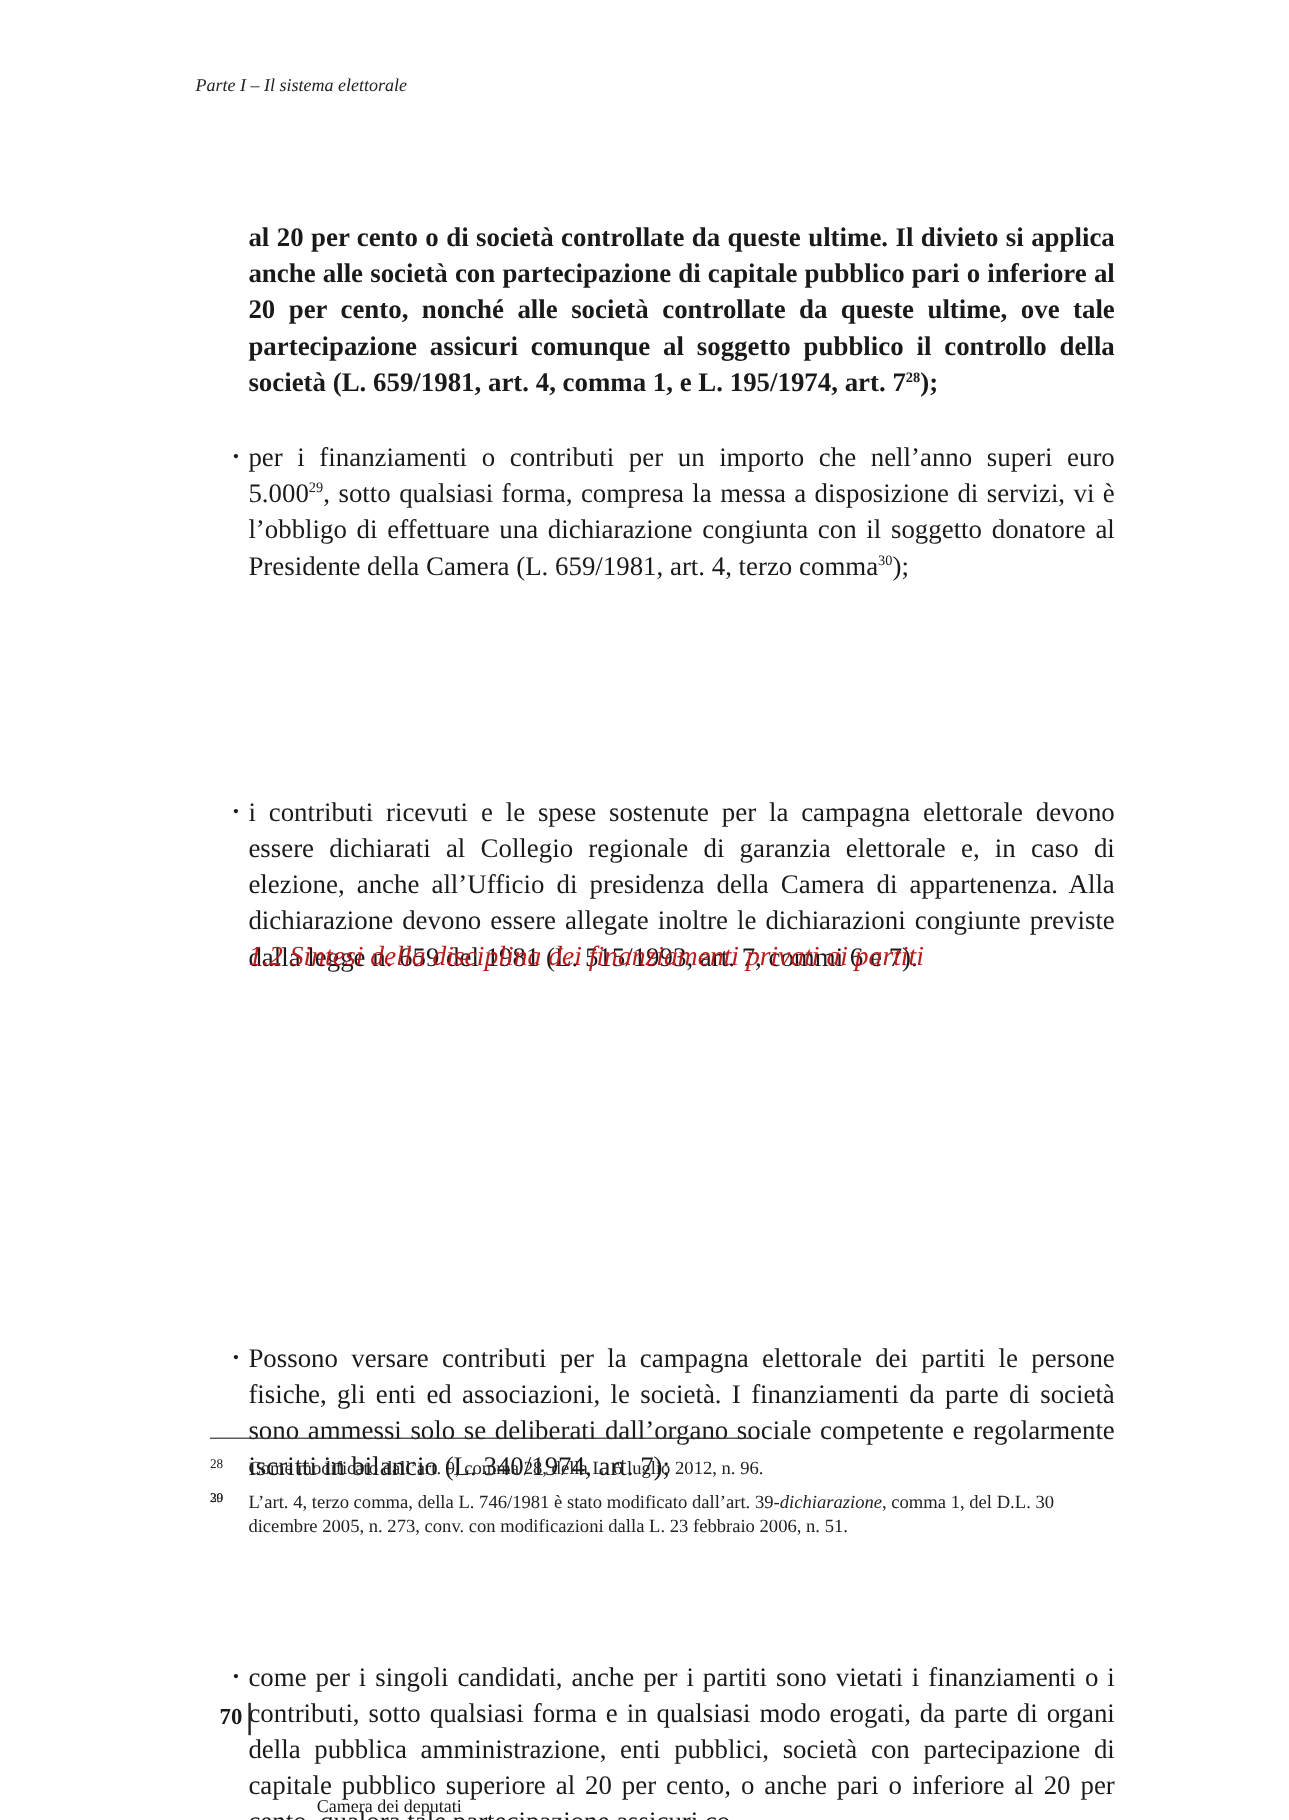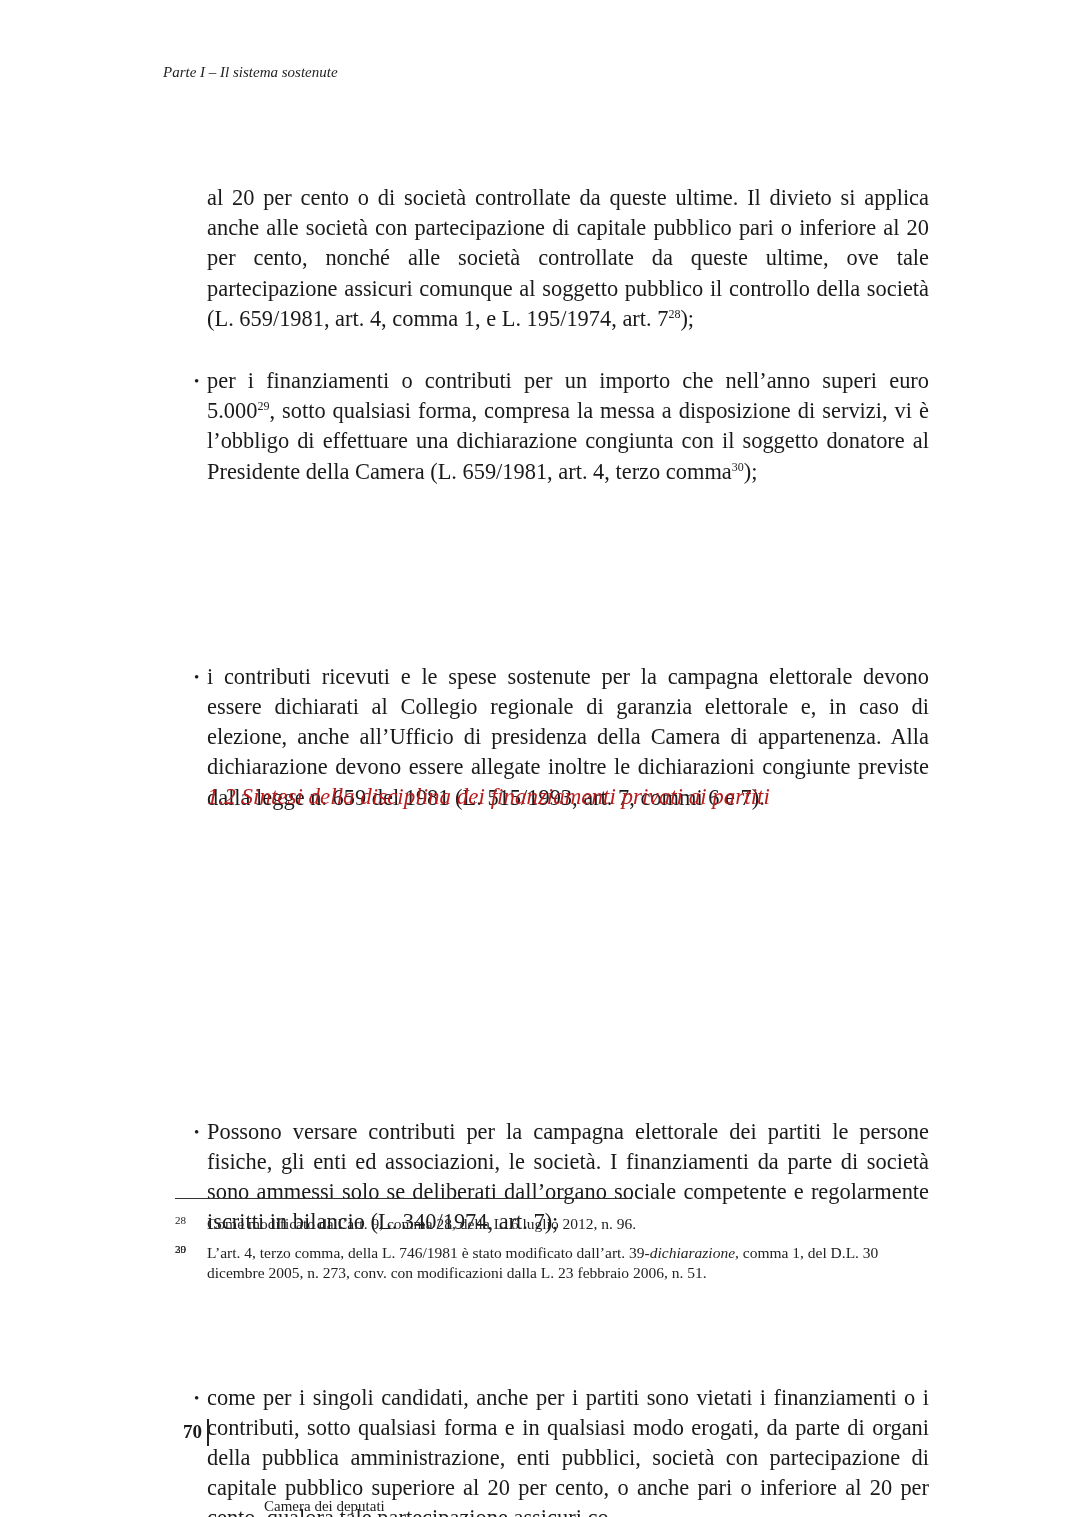--- a/index.html
+++ b/index.html
@@ -5,40 +5,40 @@
   html, body { margin: 0; padding: 0; background: #ffffff; }
   body { width: 1074px; height: 1517px; position: relative; overflow: hidden;
          font-family: "Liberation Serif", "DejaVu Serif", serif; color: #1a1a1a; }
   .running-head { position: absolute; left: 163px; top: 64px; font-style: italic; font-size: 15px; color: #222; }
   .body { position: absolute; left: 207px; width: 722px; font-size: 22.4px; line-height: 30.2px;
           text-align: justify; hyphens: manual; }
   .para { margin: 0; }
   .item { position: relative; }
   .bullet { position: absolute; left: -13px; top: 0; font-size: 15px; line-height: 30.2px; }
   sup { font-size: 12px; line-height: 0; vertical-align: 8px; }
-  .p1 { top: 183px; }
+  .p1 { top: 183px; font-weight: bold; }
   .i1 { top: 366px; }
   .i2 { top: 541px; }
   .heading { position: absolute; left: 207px; top: 784px; font-style: italic; font-size: 23px;
              color: #b91c1c; }
   .i3 { top: 845px; }
   .i4 { top: 990px; }
   .rule { position: absolute; left: 175px; top: 1198px; width: 457px; height: 1px; background: #333; }
   .footnotes { position: absolute; left: 175px; top: 1214px; width: 752px; font-size: 15.5px;
                line-height: 20.5px; color: #222; }
   .fn { position: relative; padding-left: 32px; margin-bottom: 8px; }
   .fn-num { position: absolute; left: 0; top: -4px; font-size: 11px; }
   .folio { position: absolute; left: 183px; top: 1421px; font-size: 19px; font-weight: bold; }
   .folio-bar { position: absolute; left: 207px; top: 1419px; width: 2px; height: 27px; background: #222; }
   .folio-title { position: absolute; left: 264px; top: 1498px; font-size: 15px; }
 </style>
 </head>
 <body>
 
-<div class="running-head">Parte I – Il sistema sostenute</div>
+<div class="running-head">Parte I – Il sistema elettorale</div>
 
 <div class="body p1">
   <p class="para"><span>al 20 per cento o di società controllate da queste ultime. Il divieto si applica anche alle società con partecipazione di capitale pubblico pari o inferiore al 20 per cento, nonché alle società controllate da queste ultime, ove tale partecipazione assicuri comunque al soggetto pubblico il controllo della società (L. 659/1981, art. 4, comma 1, e L. 195/1974, art. 7</span><sup>28</sup><span>);</span></p>
 </div>
 
 <div class="body i1 item">
   <span class="bullet">•</span>
   <p class="para"><span>per i finanziamenti o contributi per un importo che nell’anno superi euro 5.000</span><sup>29</sup><span>, sotto qualsiasi forma, compresa la messa a disposizione di servizi, vi è l’obbligo di effettuare una dichiarazione congiunta con il soggetto donatore al Presidente della Camera (L. 659/1981, art. 4, terzo comma</span><sup>30</sup><span>);</span></p>
 </div>
 

